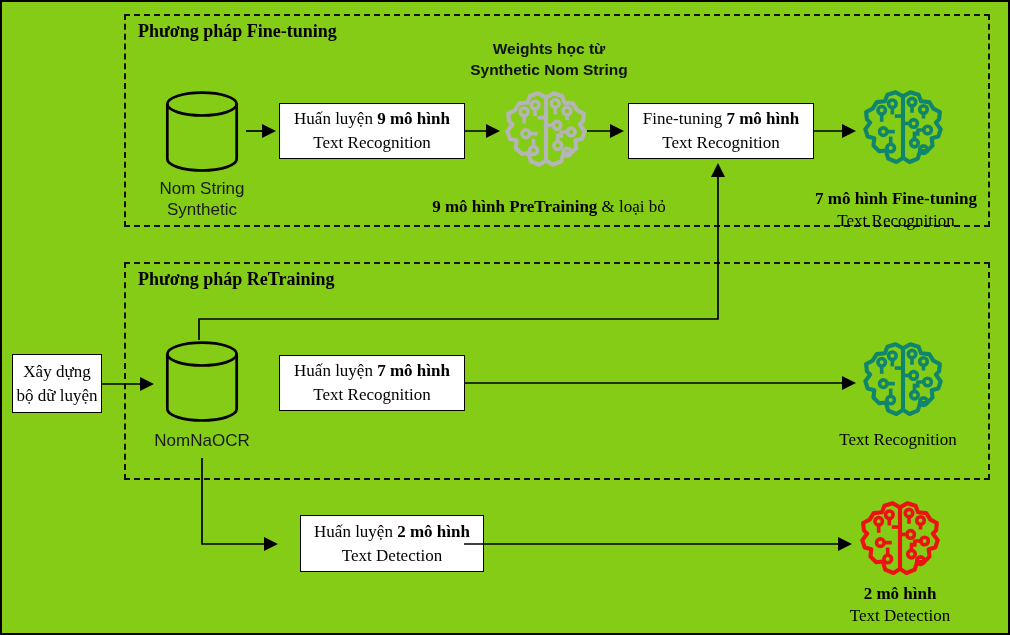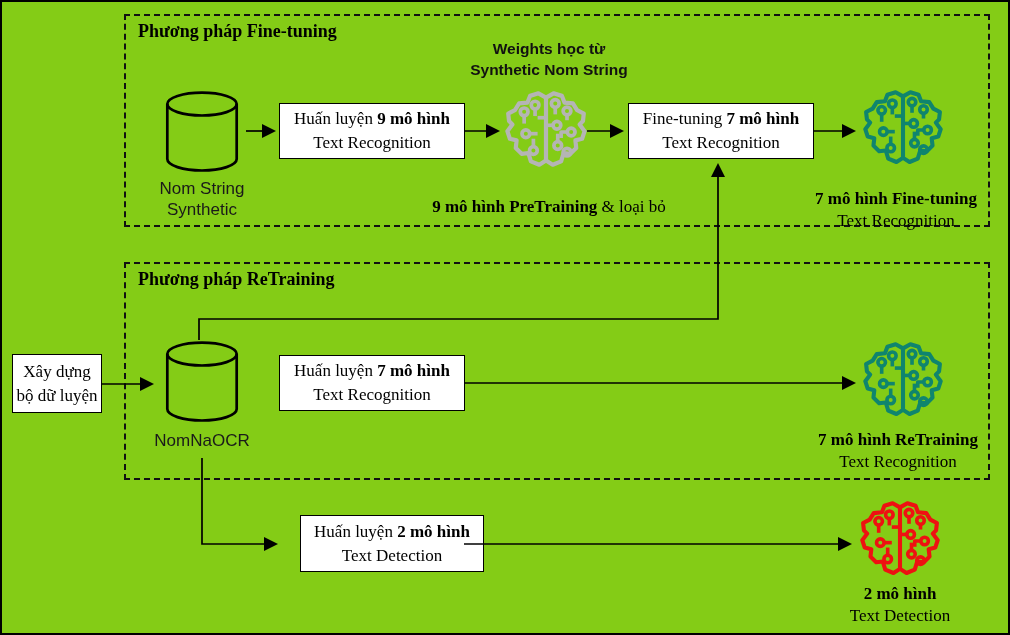--- a/index.html
+++ b/index.html
@@ -125,21 +125,20 @@
   <div class="abs proc-box" style="left:277px;top:353px;width:186px;height:56px;">
     <div><span>Huấn luyện </span><b>7 mô hình</b></div>
     <div>Text Recognition</div>
   </div>
 
   <svg class="abs brain" style="left: 860px; top: 338px; color: rgb(15, 133, 110);" width="82" height="84" viewBox="0 0 100 100">
       <use href="#sym-brain"></use>
     </svg>
 
   <div class="abs serif-label" style="left:790px;top:427px;width:212px;">
-    <div class="bold-line">7 mô hình ReTraining</div>
     <div>Text Recognition</div>
   </div>
 
   <div class="abs proc-box" style="left:10px;top:352px;width:90px;height:59px;">
     <div>Xây dựng</div>
     <div>bộ dữ luyện</div>
   </div>
 
   <div class="abs proc-box" style="left:278px;top:513px;width:184px;height:57px;margin-left:20px;">
     <div><span>Huấn luyện </span><b>2 mô hình</b></div>

